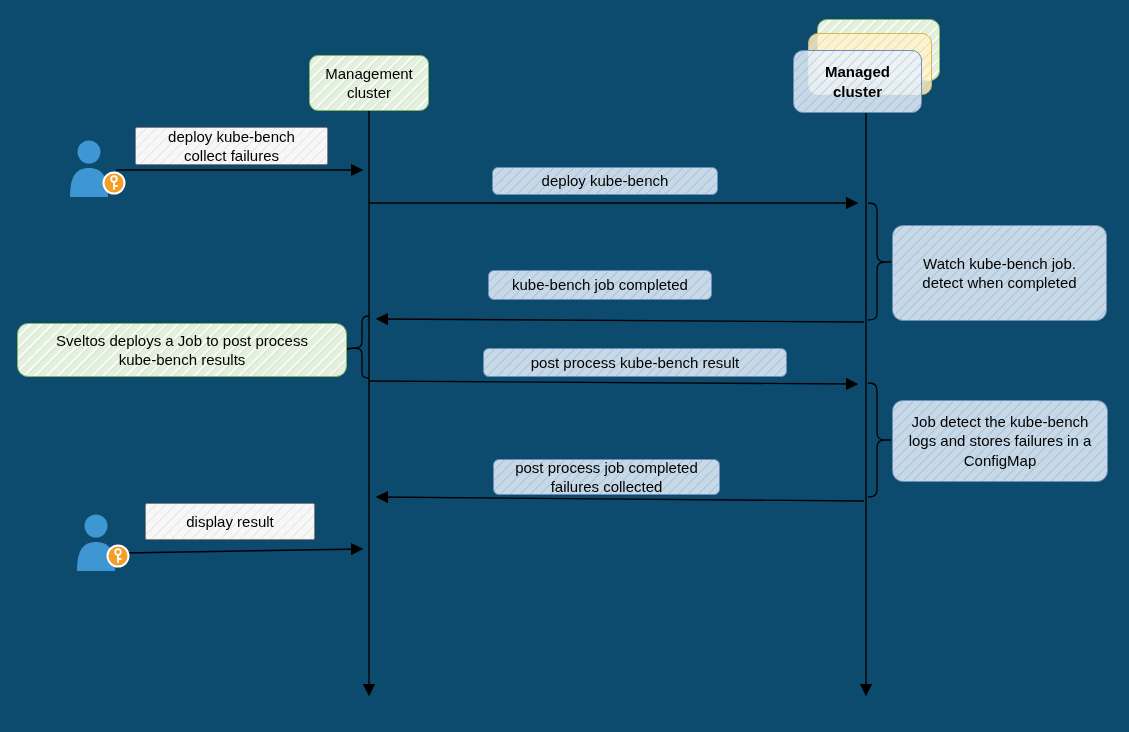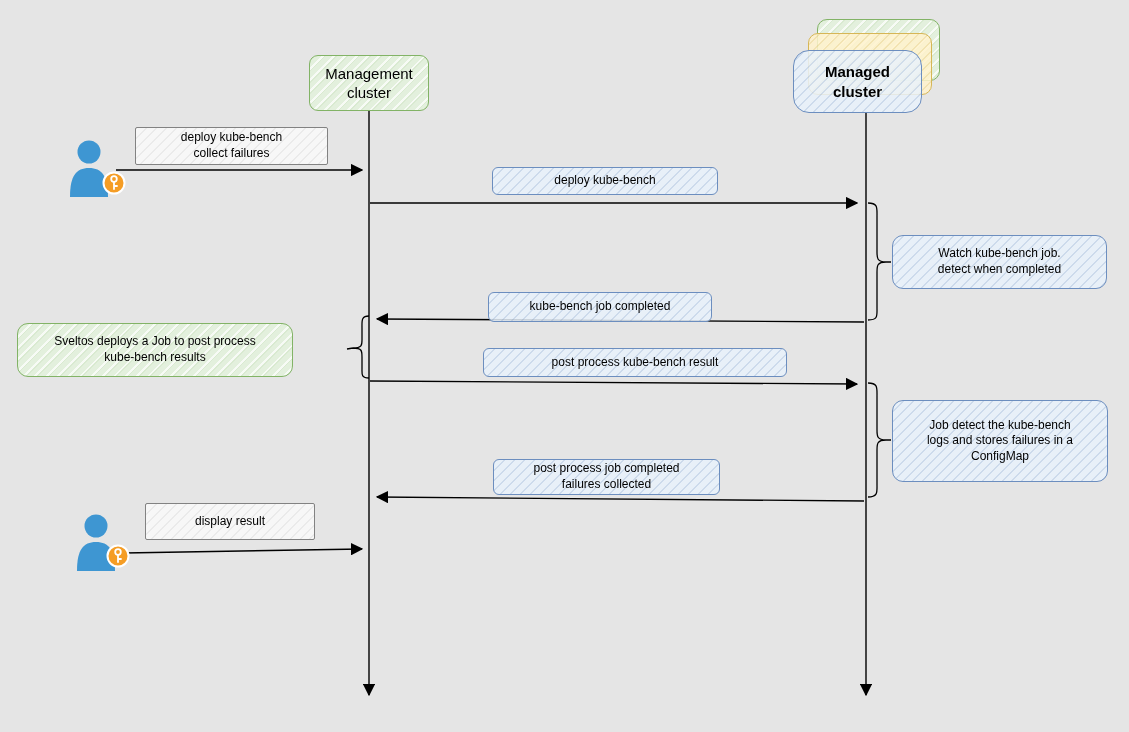--- a/index.html
+++ b/index.html
@@ -1,31 +1,31 @@
 <!DOCTYPE html>
 <html style="--green-border: #82b366; --green-fill: #d5e8d4; --blue-border: #6c8ebf; --blue-fill: #dae8fc; --orange-border: #d6b656; --orange-fill: #fff2cc; --gray-border: #828282; --gray-fill: #f5f5f5; --actor-blue: #3e96d2; --badge-orange: #f59d25; --line-color: #000000;"><head>
 <meta charset="utf-8">
 <style>
   html,body{margin:0;padding:0;background:#ffffff;}
   #canvas{
     position:relative;
     width:1129px;height:732px;
-    background:#e5e5e5;
+    background:#0c4a6e;
     font-family:"Liberation Sans", sans-serif;
     color:#000;
     overflow:hidden;
   }
   #wires{position:absolute;left:0;top:0;width:1129px;height:732px;}
   .box{
     position:absolute;
     box-sizing:border-box;
     display:flex;align-items:center;justify-content:center;
     text-align:center;
     white-space:pre-line;
-    font-size:12px;line-height:1.3;
+    font-size:15px;line-height:1.3;
     z-index:2;
   }
   
   .green{
     border:1.6px solid var(--green-border,#82b366);
     background-color:#e3f0dd;
     background-image:repeating-linear-gradient(135deg, rgba(255,255,255,0.7) 0 2px, rgba(130,179,102,0.10) 2px 3.2px, transparent 3.2px 8px);
     border-radius:9px;
   }
   
@@ -106,40 +106,40 @@
         <path class="key-glyph" d="M 118,555 L 118,562 M 118,559 L 121,559"></path>
       </g>
     </g>
   </svg>
 
   <div class="box green header" style="left:309px;top:55px;width:120px;height:56px;">Management
 cluster</div>
 
   <div class="box green backbox" style="left:817px;top:19px;width:123px;height:62px;border-radius:10px;"></div>
   <div class="box orange backbox" style="left:808px;top:33px;width:124px;height:62px;"></div>
-  <div class="box blue header bold frontbox" style="left:793px;top:50px;width:129px;height:63px;border-radius:16px;">Managed
+  <div class="box blue header bold frontbox" style="left:793px;top:50px;width:129px;height:63px;border-radius:10px;">Managed
 cluster</div>
 
   <div class="box gray" style="left:135px;top:127px;width:193px;height:38px;">deploy kube-bench
 collect failures</div>
 
   <div class="box blue" style="left:492px;top:167px;width:226px;height:28px;">deploy kube-bench</div>
 
-  <div class="box blue" style="left:488px;top:292px;width:224px;height:30px;">kube-bench job completed</div>
+  <div class="box blue" style="left:488px;top:270px;width:224px;height:30px;">kube-bench job completed</div>
 
   <div class="box blue" style="left:483px;top:348px;width:304px;height:29px;">post process kube-bench result</div>
 
   <div class="box blue" style="left:493px;top:459px;width:227px;height:36px;">post process job completed
 failures collected</div>
 
   <div class="box gray" style="left:145px;top:503px;width:170px;height:37px;">display result</div>
 
-  <div class="box blue note" style="left:892px;top:235px;width:215px;height:54px;text-align:center;">Watch kube-bench job.
+  <div class="box blue note" style="left:892px;top:225px;width:215px;height:96px;text-align:center;">Watch kube-bench job.
 detect when completed</div>
 
-  <div class="box green note" style="left:17px;top:323px;width:276px;height:54px;">Sveltos deploys a Job to post process
+  <div class="box green note" style="left:17px;top:323px;width:330px;height:54px;">Sveltos deploys a Job to post process
 kube-bench results</div>
 
   <div class="box blue note" style="left:892px;top:400px;width:216px;height:82px;">Job detect the kube-bench
 logs and stores failures in a
 ConfigMap</div>
 
 </div>
 
 </body></html>

